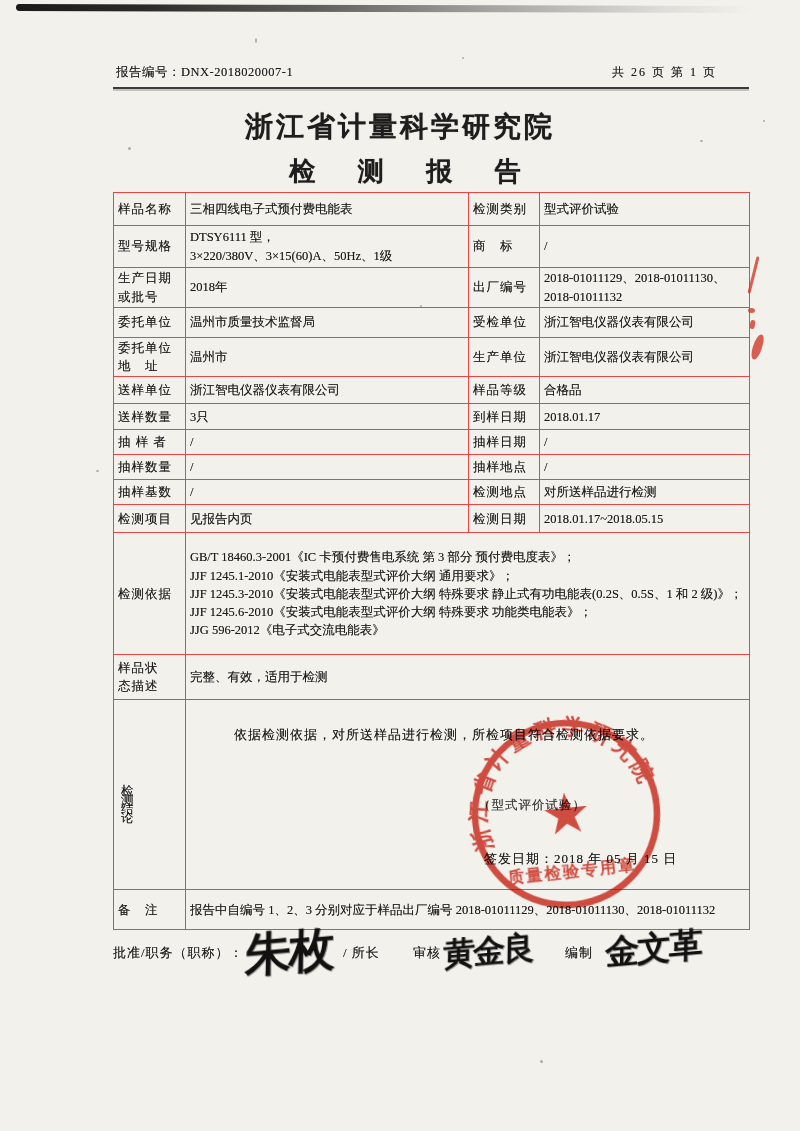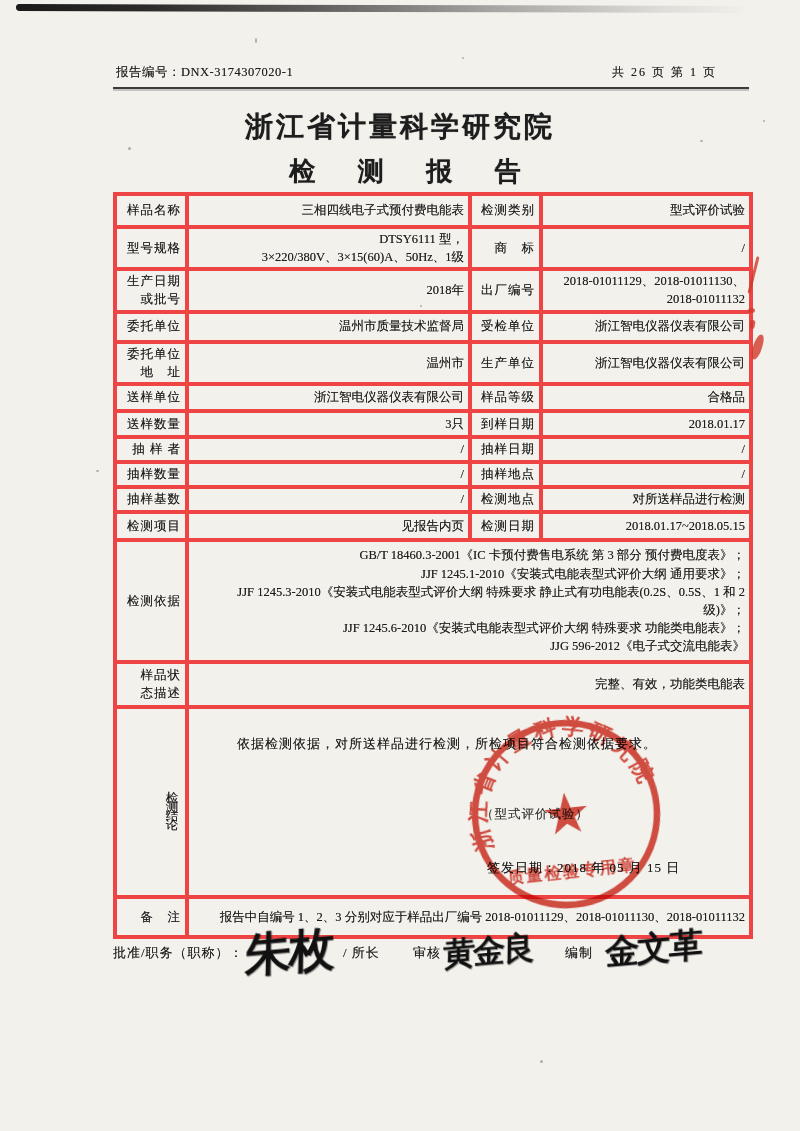--- a/index.html
+++ b/index.html
@@ -35,23 +35,23 @@
     position:absolute;left:14px;top:154px;width:100%;text-align:center;
     font-size:26px;font-weight:bold;letter-spacing:18px;
     text-shadow:0 0 .8px rgba(0,0,0,.6);
   }
 
   table.report{
     position:absolute;left:113px;top:192px;width:636px;
     border-collapse:collapse;table-layout:fixed;
   }
   table.report td{
-    border:4px solid #ef4444;
+    border:1px solid #ef4444;
     font-size:12.5px;line-height:1.45;
-    padding:1px 4px;text-align:right;vertical-align:middle;
+    padding:1px 4px;text-align:left;vertical-align:middle;
     white-space:pre-line;color:#1c1c1c;
     text-shadow:0 0 .6px rgba(0,0,0,.5);
   }
   td.lab{font-weight:400;letter-spacing:1px;}
   td.dep{text-align:left;padding:4px 10px;line-height:1.78;margin-left:8px;}
   td.state{text-align:left;padding:2px 12px;}
   td.concl{position:relative;text-align:left;}
   .concl-text{position:absolute;left:48px;top:26px;font-size:13px;letter-spacing:1px;}
   .seal-note{position:absolute;left:292px;top:96px;font-size:12.5px;color:#3c3c3c;letter-spacing:1px;}
   .issue-line{position:absolute;left:298px;top:150px;font-size:13px;letter-spacing:1px;}
@@ -94,21 +94,21 @@
   <div class="top-smear"></div>
   <div class="speck" style="left:255px;top:38px;width:2px;height:5px;"></div>
   <div class="speck" style="left:462px;top:57px;width:2px;height:2px;"></div>
   <div class="speck" style="left:700px;top:140px;width:3px;height:2px;"></div>
   <div class="speck" style="left:128px;top:147px;width:3px;height:3px;"></div>
   <div class="speck" style="left:420px;top:305px;width:2px;height:2px;"></div>
   <div class="speck" style="left:763px;top:120px;width:2px;height:2px;"></div>
   <div class="speck" style="left:96px;top:470px;width:3px;height:2px;"></div>
   <div class="speck" style="left:540px;top:1060px;width:3px;height:3px;"></div>
 
-  <div class="hdr-left"><span>报告编号：</span><span>DNX-3174307020-1</span></div>
+  <div class="hdr-left"><span>报告编号：</span><span>DNX-2018020007-1</span></div>
   <div class="hdr-right">共 26 页  第 1 页</div>
   <div class="hdr-rule"></div>
 
   <div class="doc-title">浙江省计量科学研究院</div>
   <div class="doc-subtitle">检 测 报 告</div>
 
   <table class="report">
     <colgroup>
         <col style="width:72px">
         <col style="width:283px">
@@ -190,21 +190,21 @@
       <td class="lab">检测依据</td>
       <td class="dep" colspan="3">GB/T 18460.3-2001《IC 卡预付费售电系统  第 3 部分  预付费电度表》；
 JJF 1245.1-2010《安装式电能表型式评价大纲  通用要求》；
 JJF 1245.3-2010《安装式电能表型式评价大纲  特殊要求  静止式有功电能表(0.2S、0.5S、1 和 2 级)》；
 JJF 1245.6-2010《安装式电能表型式评价大纲  特殊要求  功能类电能表》；
 JJG 596-2012《电子式交流电能表》</td>
     </tr>
     <tr style="height:45px">
       <td class="lab">样品状
 态描述</td>
-      <td class="state" colspan="3">完整、有效，功能类电能表</td>
+      <td class="state" colspan="3">完整、有效，适用于检测</td>
     </tr>
     <tr style="height:190px">
       <td class="lab"><span class="vert">检测结论</span></td>
       <td class="concl" colspan="3">
         <div class="concl-text">依据检测依据，对所送样品进行检测，所检项目符合检测依据要求。</div>
         <div class="seal-note">（型式评价试验）</div>
         <div class="issue-line"><span>签发日期：</span><span>2018 年 05 月 15 日</span></div>
       </td>
     </tr>
     <tr style="height:40px">

